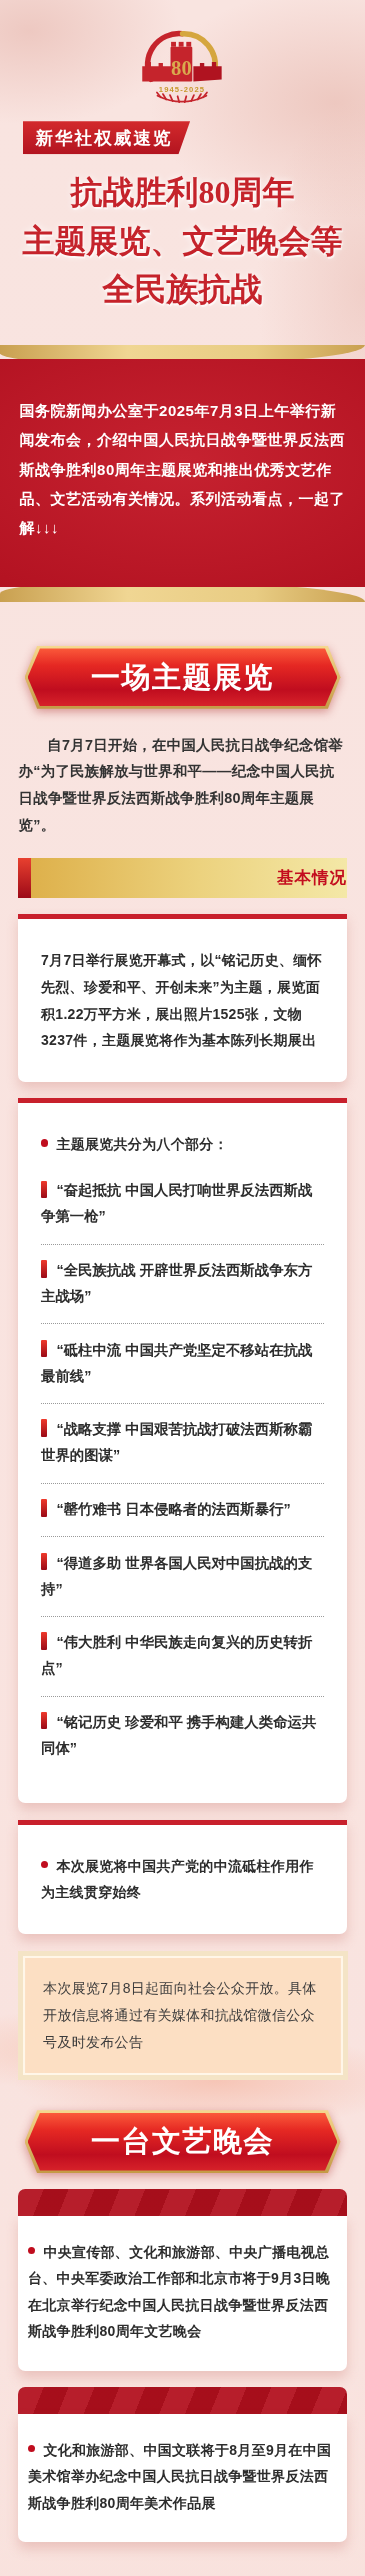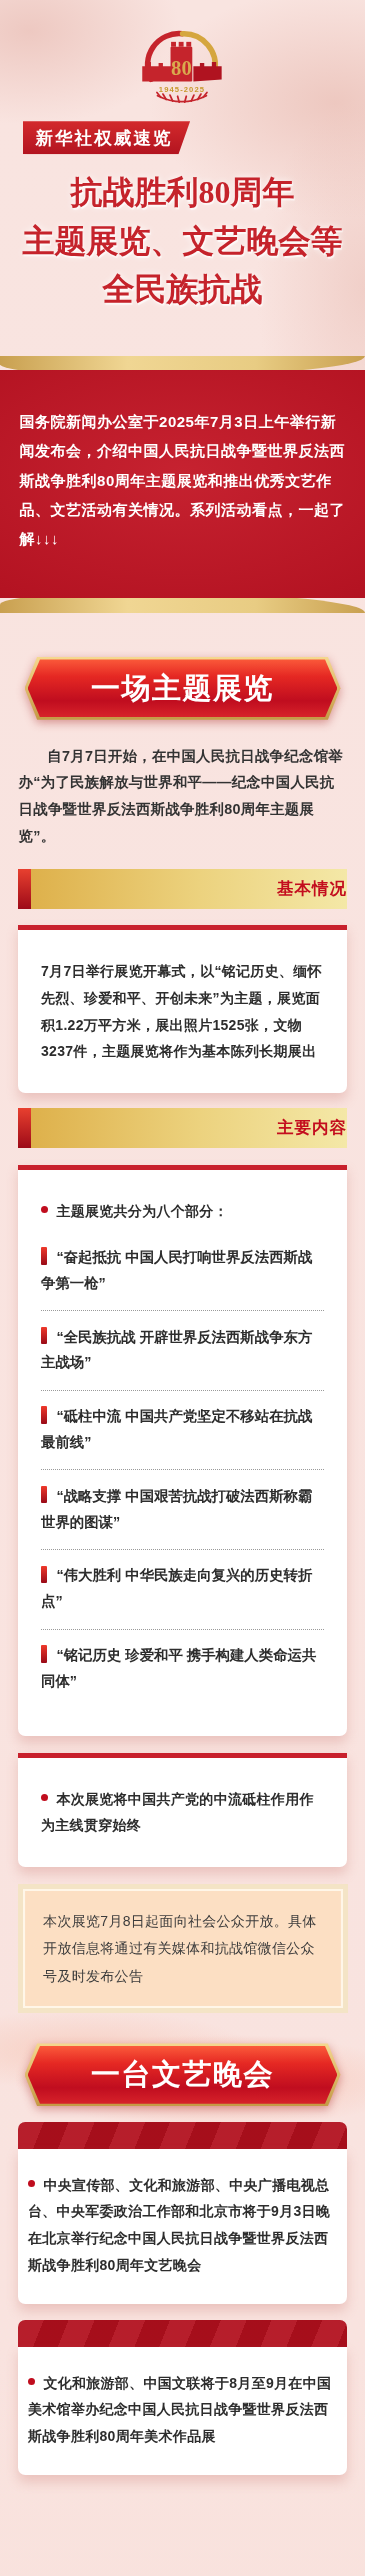--- a/index.html
+++ b/index.html
@@ -26,21 +26,21 @@
     clip-path:polygon(0 0,100% 0,93% 100%,0 100%);
     position:relative;box-shadow:2.1px 2.1px 4.1px rgba(170,40,40,.25);
   }
   .main-title{
     margin:13.4px 10.3px 0;text-align:center;
     font-family:"Liberation Serif","DejaVu Serif",serif;
     font-size:32px;line-height:1.52;font-weight:900;color:#c5232b;
     text-shadow:0 0 7.2px rgba(255,255,255,.9),1px 1.5px 1px rgba(255,255,255,.7);
   }
   
-  .banner{position:relative;margin-top:42px;}
+  .banner{position:relative;margin-top:31px;}
   .banner-edge{position:relative;height:19.6px;background:linear-gradient(90deg,#c9a050,#f0d693 35%,#e8cc83 70%,#c9a050);}
   .banner-edge.top{border-radius:0 0 100% 60%/0 0 36px 20.6px;}
   .banner-edge.bottom{border-radius:60% 100% 0 0/20.6px 36px 0 0;}
   .banner-body{
     background:radial-gradient(140% 120% at 50% 45%,#c62230 0%,#b41322 55%,#970a17 100%);
     margin-top:-5.2px;margin-bottom:-5.2px;position:relative;z-index:1;
     padding:37px 19.6px 45px;
   }
   .banner-body p{margin:0;color:#fff;font-size:15px;font-weight:700;line-height:1.95;letter-spacing:0.5px;}
   
@@ -141,37 +141,36 @@
   <p class="plain-par">自7月7日开始，在中国人民抗日战争纪念馆举办“为了民族解放与世界和平——纪念中国人民抗日战争暨世界反法西斯战争胜利80周年主题展览”。</p>
 
   <div class="gold-bar">
     <span class="bar-label">基本情况</span>
   </div>
 
   <div class="card grid-bg top-red">
     <p class="body-text" style="margin:0;">7月7日举行展览开幕式，以“铭记历史、缅怀先烈、珍爱和平、开创未来”为主题，展览面积1.22万平方米，展出照片1525张，文物3237件，主题展览将作为基本陈列长期展出</p>
   </div>
 
-  <div class="gold-bar" style="margin-top:15.5px;">
-    <span class="bar-label">主要内容</span>
-  </div>
 
   <div class="card grid-bg top-red">
     <p class="body-text" style="margin:0 0 7.2px;"><span class="dot"></span><span>主题展览共分为八个部分：</span></p>
     <div class="parts-list">
 
         <div class="part-item"><span class="bar-marker"></span><span>“奋起抵抗 中国人民打响世界反法西斯战争第一枪”</span></div>
 
         <div class="part-item"><span class="bar-marker"></span><span>“全民族抗战 开辟世界反法西斯战争东方主战场”</span></div>
 
         <div class="part-item"><span class="bar-marker"></span><span>“砥柱中流 中国共产党坚定不移站在抗战最前线”</span></div>
 
         <div class="part-item"><span class="bar-marker"></span><span>“战略支撑 中国艰苦抗战打破法西斯称霸世界的图谋”</span></div>
 
-
+        <div class="part-item"><span class="bar-marker"></span><span>“罄竹难书 日本侵略者的法西斯暴行”</span></div>
+
+        <div class="part-item"><span class="bar-marker"></span><span>“得道多助 世界各国人民对中国抗战的支持”</span></div>
 
         <div class="part-item"><span class="bar-marker"></span><span>“伟大胜利 中华民族走向复兴的历史转折点”</span></div>
 
         <div class="part-item"><span class="bar-marker"></span><span>“铭记历史 珍爱和平 携手构建人类命运共同体”</span></div>
       </div>
   </div>
 
   <div class="card grid-bg top-red">
     <p class="body-text" style="margin:0;"><span class="dot"></span><span>本次展览将中国共产党的中流砥柱作用作为主线贯穿始终</span></p>
   </div>

